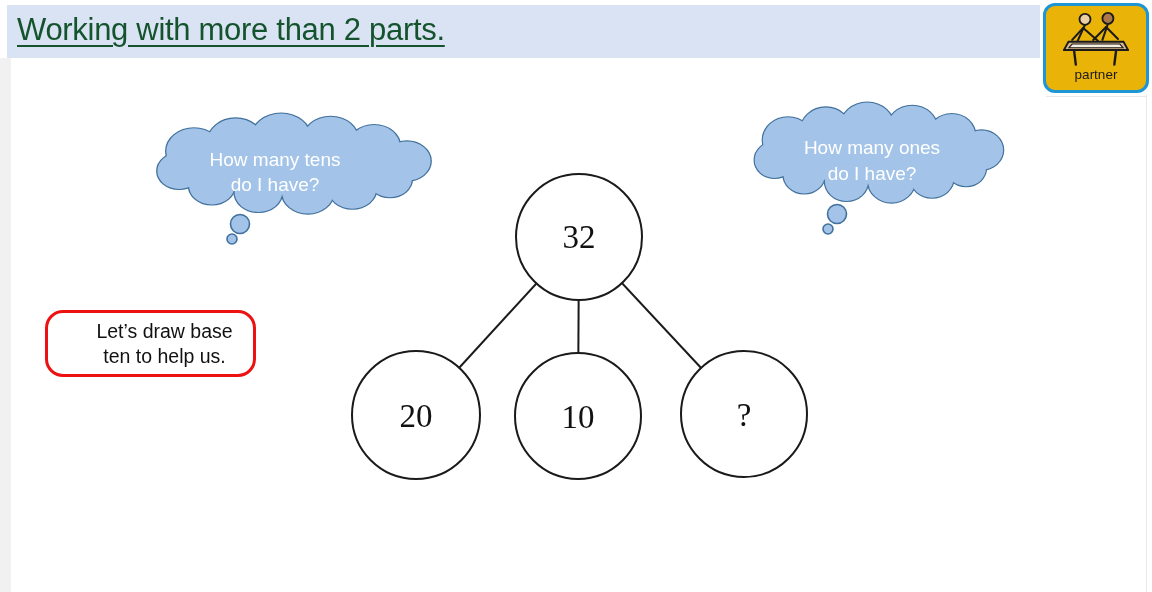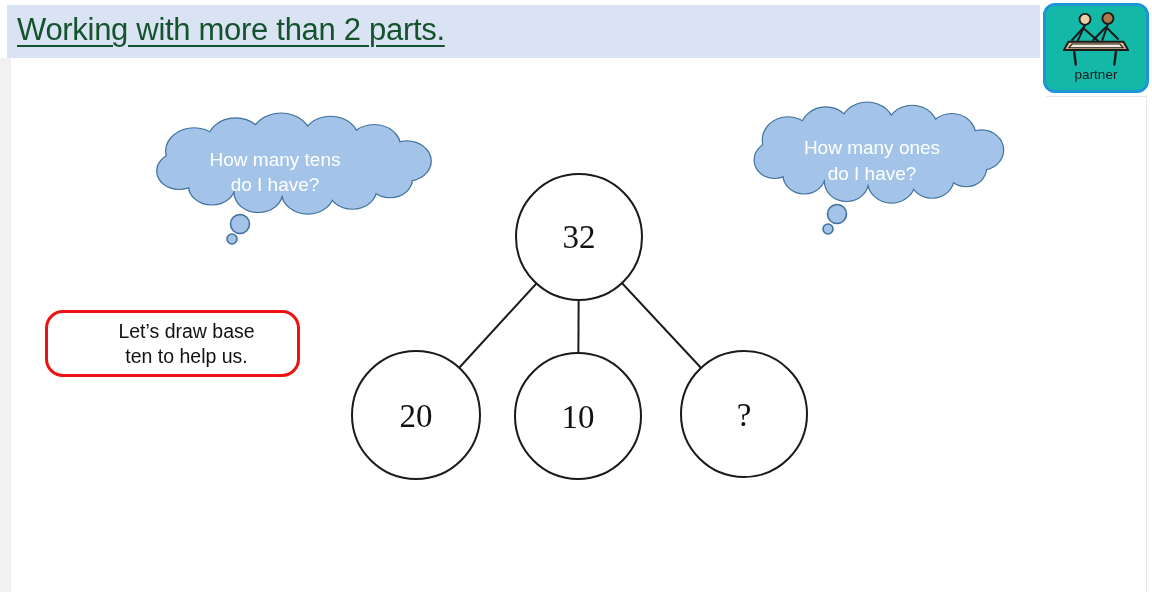--- a/index.html
+++ b/index.html
@@ -20,41 +20,41 @@
   .page-title{
     position:absolute;left:10px;top:7px;
     font-size:31px;letter-spacing:-0.3px;color:#14532d;
     text-decoration:underline;text-decoration-thickness:2px;text-underline-offset:5px;
     white-space:nowrap;
   }
 
   
   .partner-card{
     position:absolute;left:1043px;top:3px;width:106px;height:90px;
-    background:#14b8a6;border:3px solid #1e95d4;border-radius:12px;
+    background:#eab308;border:3px solid #1e95d4;border-radius:12px;
     box-sizing:border-box;text-align:center;
   }
   .partner-card svg{display:block;margin:4px auto 0;}
   .partner-label{font-size:13.5px;color:#1a1a1a;line-height:14px;}
 
   
   .art{position:absolute;left:0;top:0;}
 
   .cloud-text{
     font-family:"Liberation Sans",sans-serif;font-size:19px;fill:#ffffff;
     text-anchor:middle;
   }
   .num{
     font-family:"Liberation Serif","DejaVu Serif",serif;font-size:33px;fill:#111111;
     text-anchor:middle;
   }
 
   
   .note-box{
-    position:absolute;left:45px;top:310px;width:255px;height:67px;
+    position:absolute;left:45px;top:310px;width:211px;height:67px;
     border:3px solid #ee1111;border-radius:18px;box-sizing:border-box;
     background:#ffffff;display:flex;align-items:center;justify-content:center;padding-left:28px;
   }
   .note-inner{
     max-width:160px;text-align:center;font-size:19.5px;line-height:25px;color:#111111;
   }
 </style>
 </head>
 <body>
 

